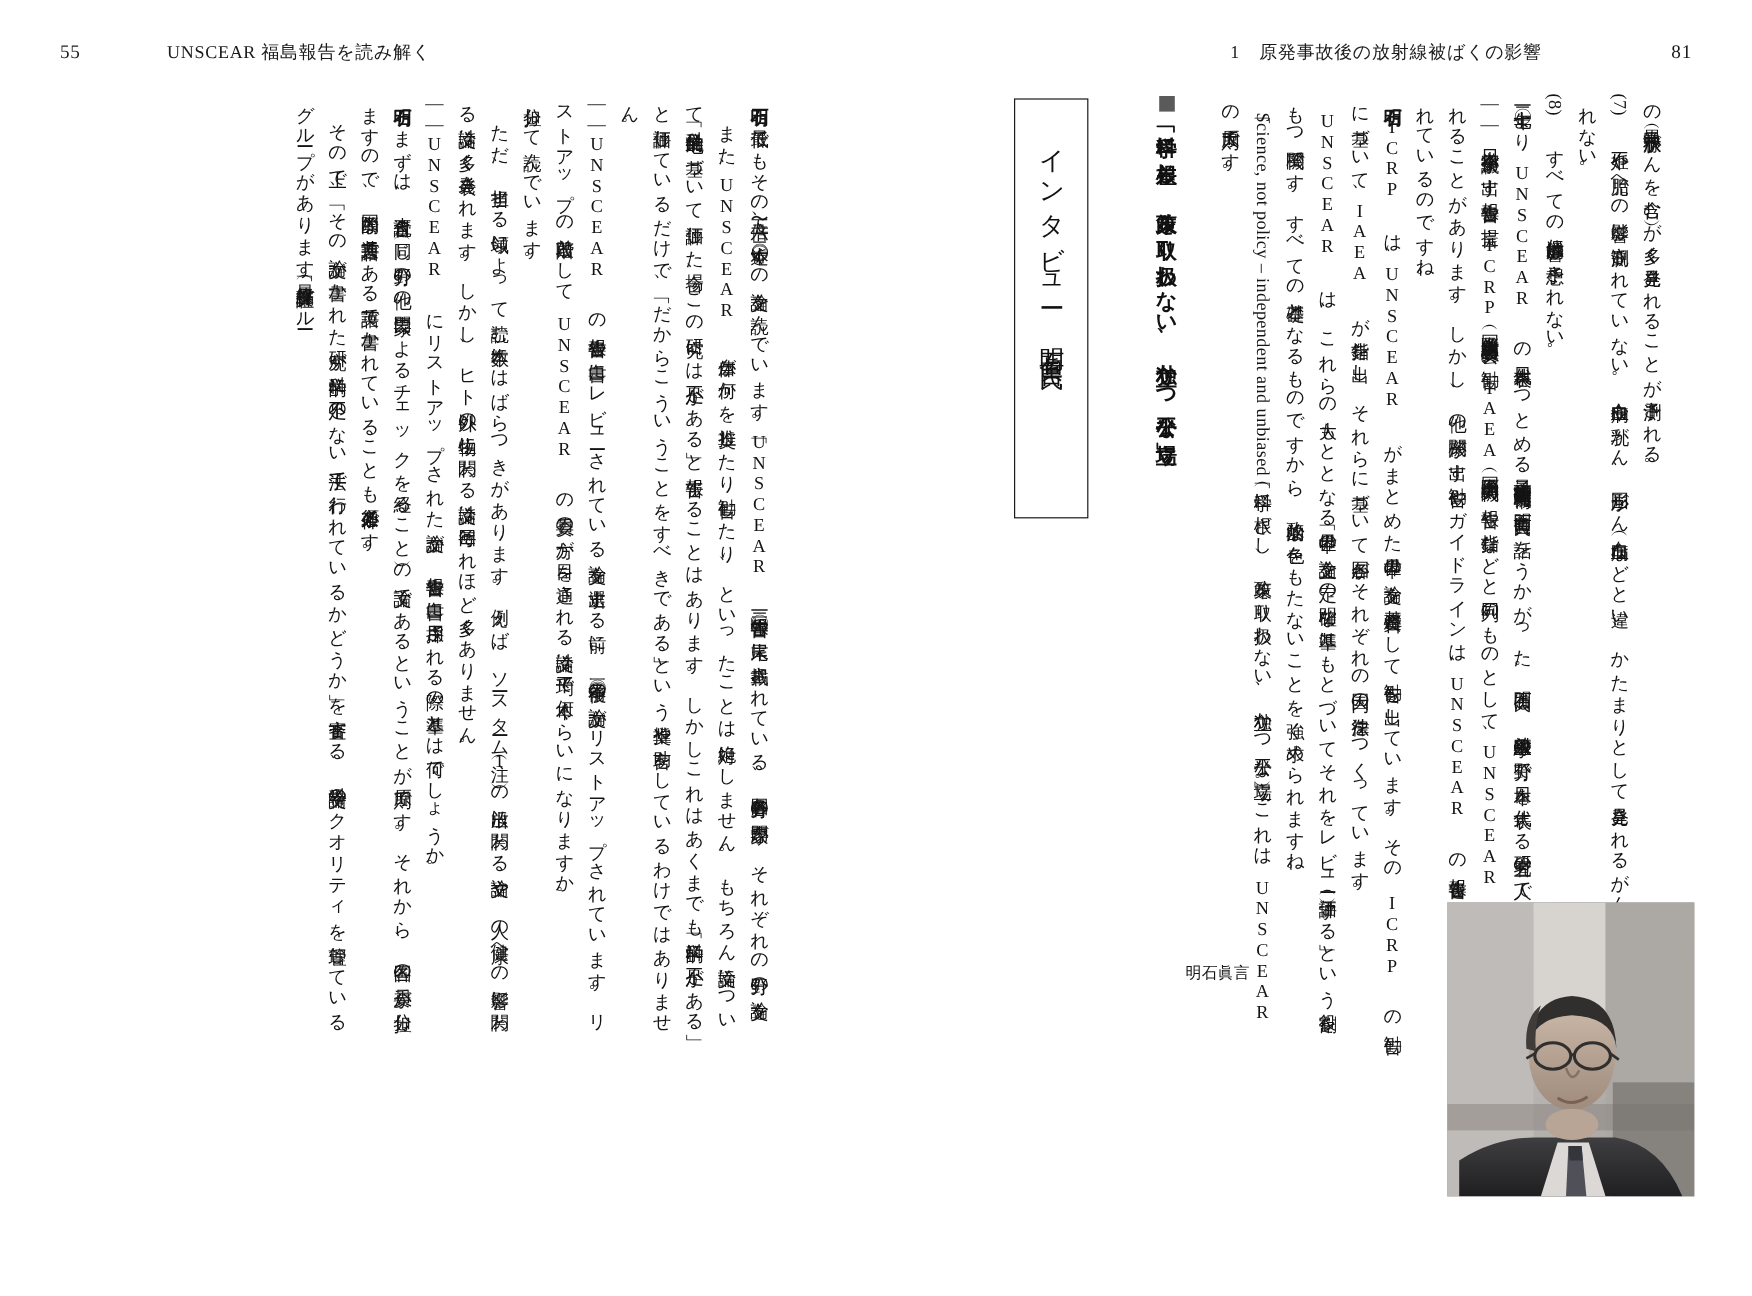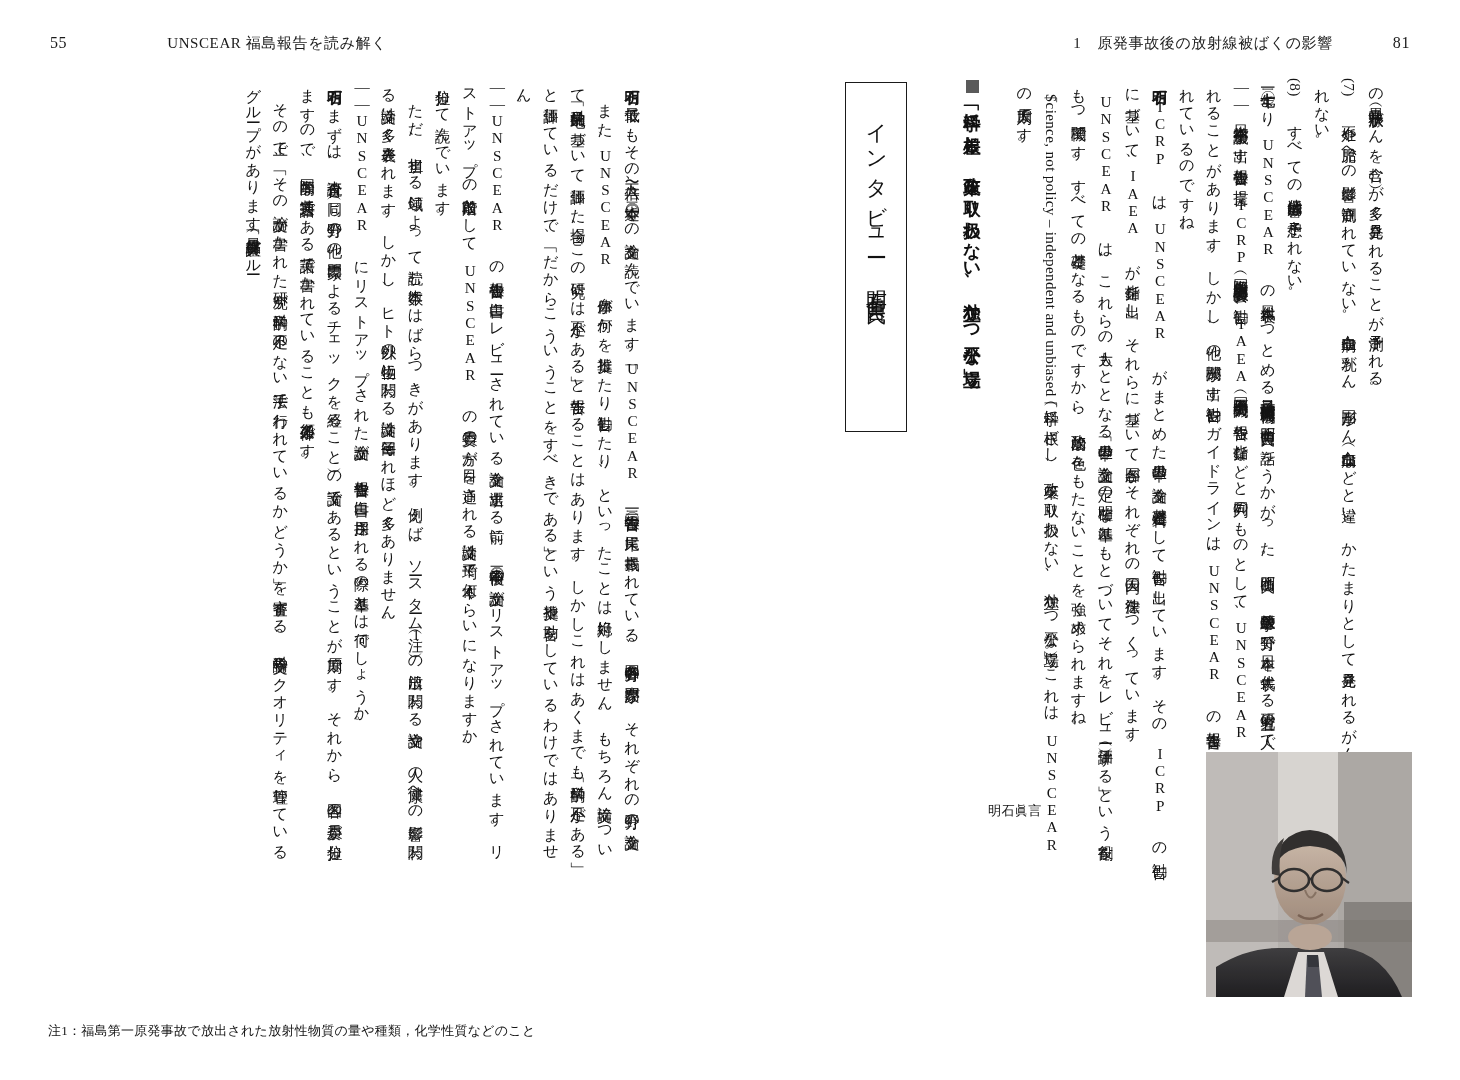--- a/index.html
+++ b/index.html
@@ -46,22 +46,22 @@
   }
   .runhead-left  { left: 50px; right: 50px; justify-content: flex-start; }
   .runhead-right { left: 50px; right: 50px; justify-content: flex-end; }
   .folio {
     font-size: 16px;
     font-family: "Liberation Serif", serif;
   }
   .runhead-title {
     font-size: 15px;
   }
-  .runhead-left .runhead-title  { margin-left: 100px; }
-  .runhead-right .runhead-title { margin-right: 60px; }
+  .runhead-left .runhead-title  { margin-left: 72px; }
+  .runhead-right .runhead-title { margin-right: 108px; }
   .runhead-right .chapnum { margin-right: 16px; }
 
   
   .vbody {
     position: absolute;
     writing-mode: vertical-rl;
     -webkit-writing-mode: vertical-rl;
     text-orientation: upright;
     font-size: 15.2px;
     line-height: 1.78;
@@ -216,21 +216,20 @@
       <p><span class="speaker">明石</span>　最低でもその五〜六倍、二〇〇〇本近くの論文を読んでいます。「<span class="rom">UNSCEAR</span> 二〇一三報告書」の末尾に掲載されている、各国各分野の専門家が、それぞれの分野の論文を</p>
       <p class="indent1">また、<span class="rom">UNSCEAR</span> 自体が何かを推奨したり勧告したり、といったことは絶対にしません。もちろん論文について「科学的見地に基づいて評価した場合、この研究には不足がある」と報告することはあります。しかしこれはあくまでも「科学的に不足がある」と評価しているだけで、「だからこういうことをすべきである」という推奨や助言をしているわけではありません。</p>
       <p><span class="dash">——</span><span class="rom">UNSCEAR</span> の報告書や白書にレビューされている論文を選出する前に、三〇〇本前後の論文がリストアップされています。リストアップの前段階として <span class="rom">UNSCEAR</span> の委員の方が目を通される論文は平均で何本くらいになりますか。</p>
       <p>分担して読んでいます。</p>
       <p class="indent1">ただ、担当する領域によって読む本数にはばらつきがあります。例えば、ソースターム（注1）の放出に関わる論文や、人の健康への影響に関わる論文は多く発表されます。しかし、ヒト以外の生物に関わる論文は毎回それほど多くありません。</p>
       <p><span class="dash">——</span><span class="rom">UNSCEAR</span> にリストアップされた論文が、報告書や白書に採用される際の基準とは何でしょうか。</p>
       <p><span class="speaker">明石</span>　まずは、査読付き（同じ分野の他の専門家によるチェックを経ること）の論文であるということが原則です。それから、各国の委員が分担しますので、国際的な共通言語である英語で書かれていることも必須条件です。</p>
       <p class="indent1">その上で、「その論文が書かれた研究が科学的に不足のない手法で行われているかどうか」を審査する、科学論文のクオリティを管理しているグループがあります（「最終品質保証グルー</p>
     </div>
 
-    <div class="footnote">注1：福島第一原発事故で放出された放射性物質の量や種類，化学性質などのこと</div>
   </div>
 
   <div class="page page-right">
 
     <div class="runhead runhead-right">
       <span class="chapnum">1</span>
       <span class="runhead-title">原発事故後の放射線被ばくの影響</span>
       <span class="folio">81</span>
     </div>
 

